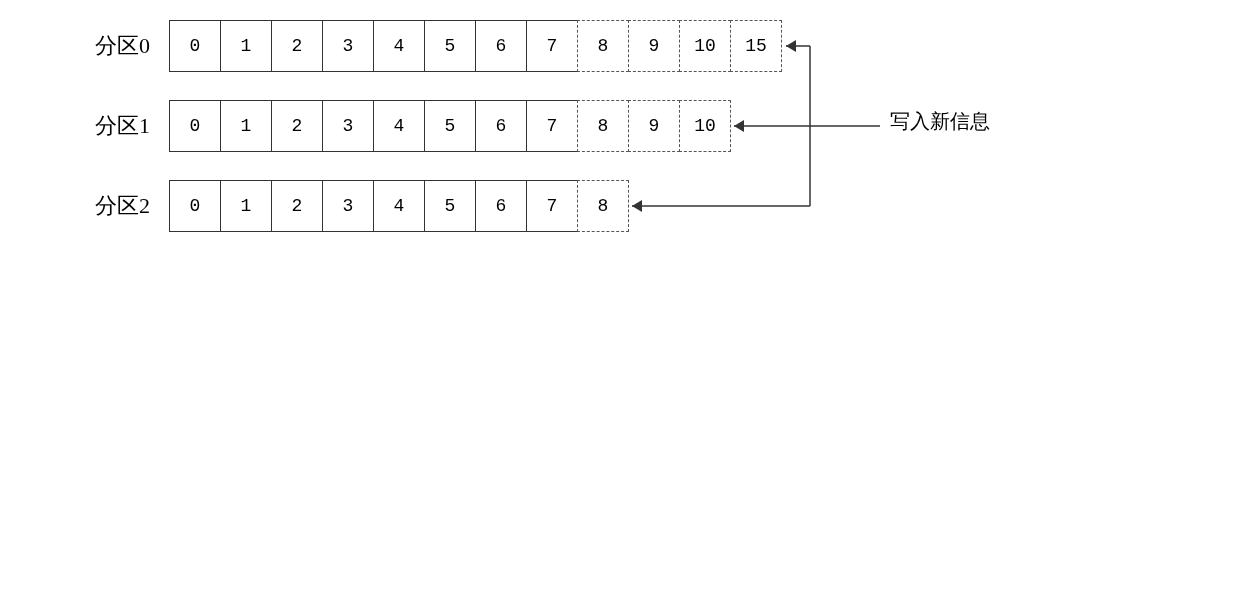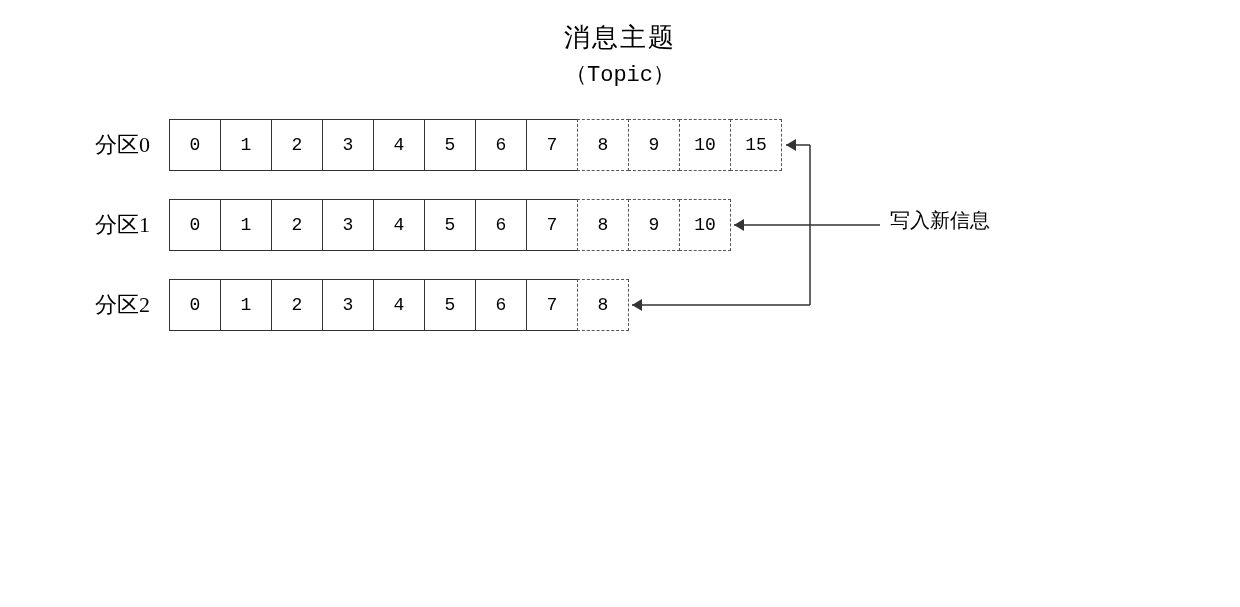--- a/index.html
+++ b/index.html
@@ -95,24 +95,20 @@
       position: absolute;
       font-size: 20px;
       font-family: Liberation Mono, monospace;
       white-space: nowrap;
     }
   </style>
 </head>
 <body>
 
 <div class="main-container">
-  <div class="title-block">
-    <span class="title-cn">消息主题</span>
-    <span class="title-en">（Topic）</span>
-  </div>
 
   <div class="diagram-area">
 
     <div class="partition-row" style="position:relative;">
       <div class="partition-label">分区0</div>
       <div class="cells-container">
 
         <div class="cell solid">0</div>
         <div class="cell solid">1</div>
         <div class="cell solid">2</div>

